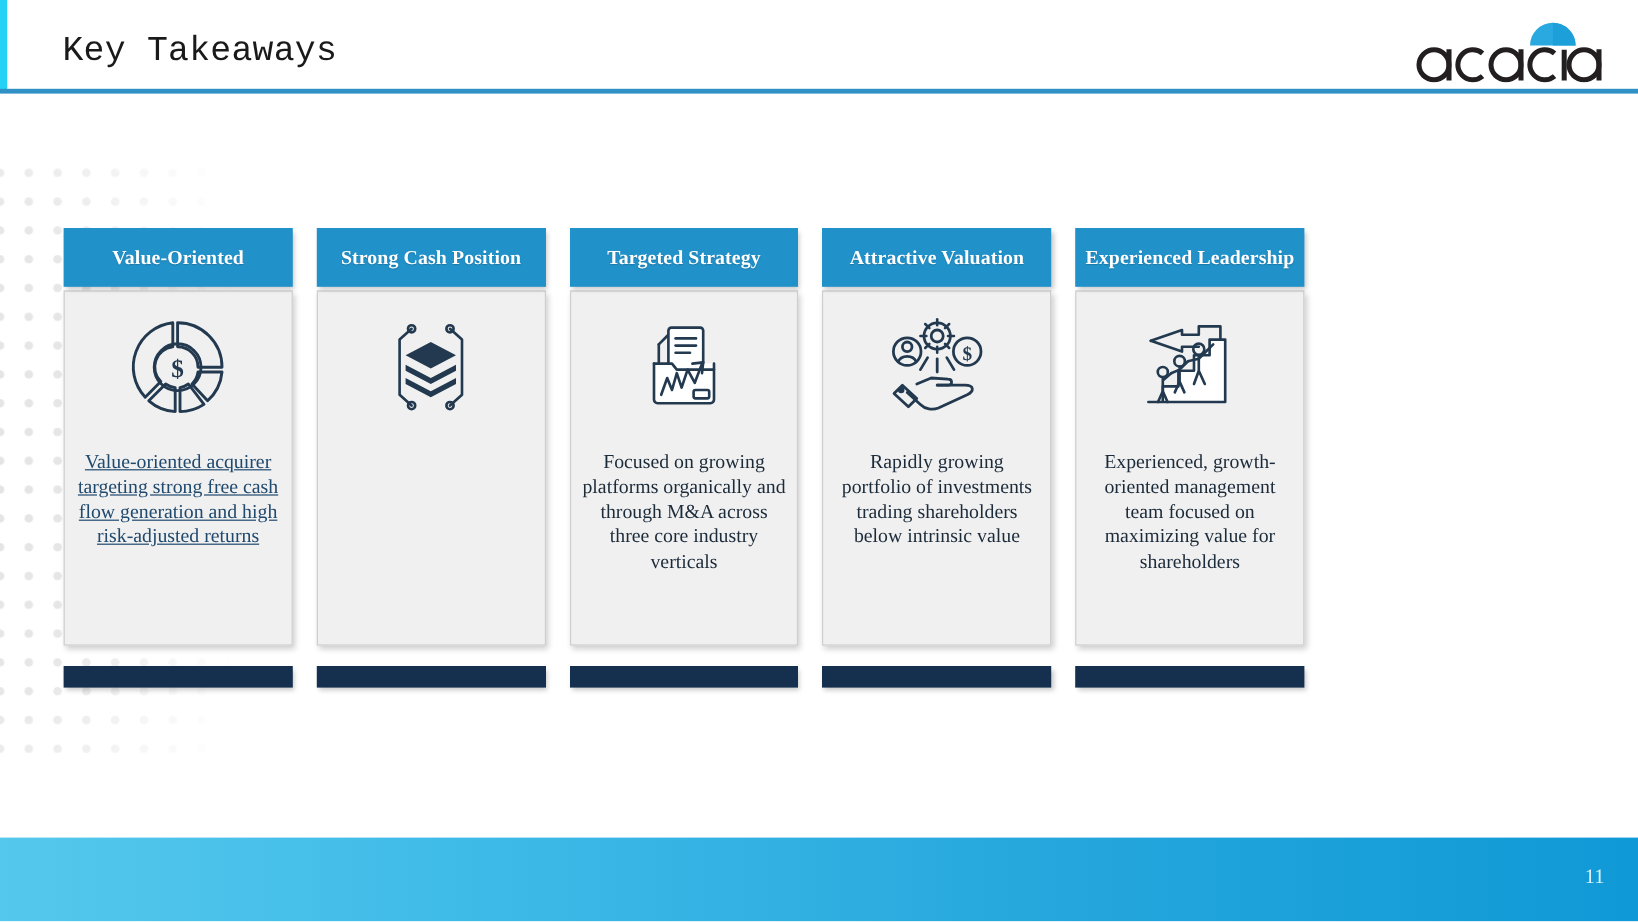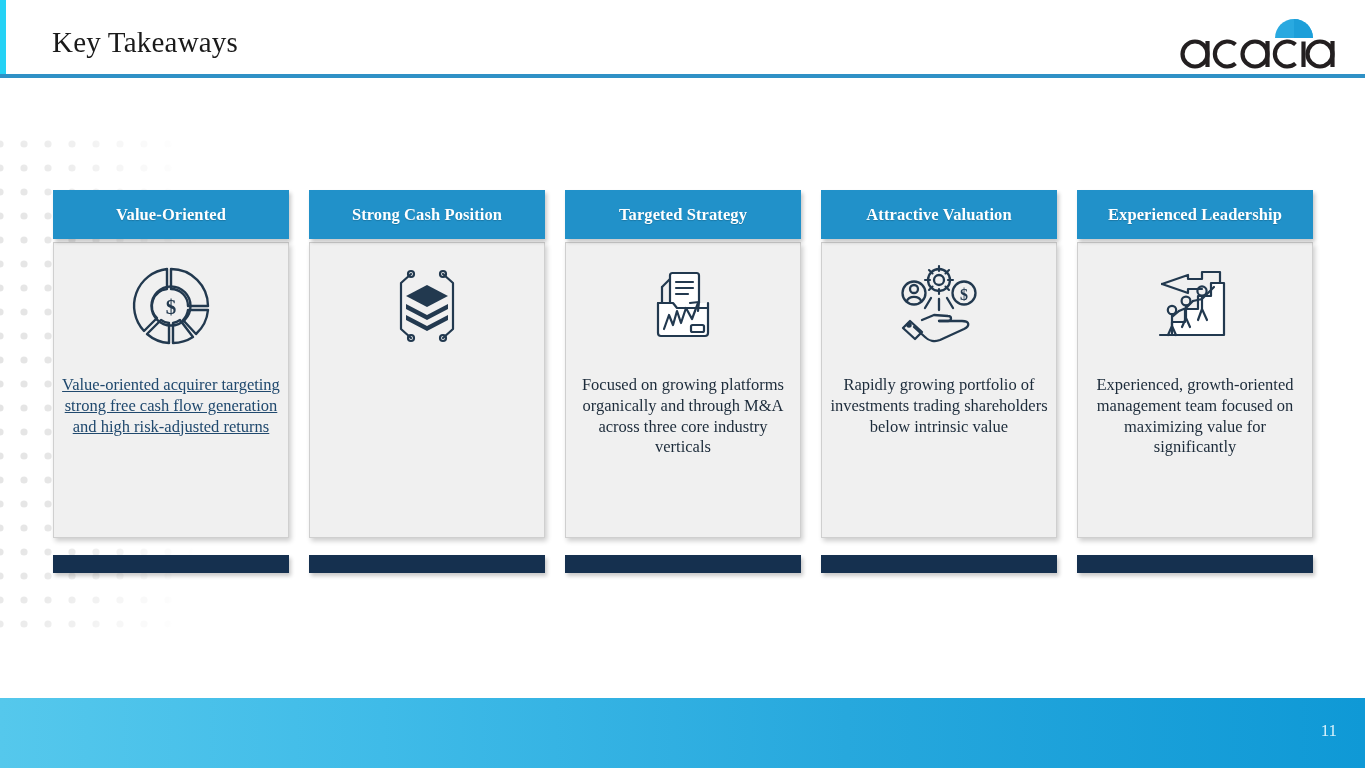--- a/index.html
+++ b/index.html
@@ -32,21 +32,21 @@
   }
   .header-rule {
     position: absolute;
     left: 0; top: 74px;
     width: 1365px; height: 4px;
     background: #2f91c6;
   }
   .page-title {
     position: absolute;
     left: 52px; top: 26px;
-    font-family: Liberation Serif, serif;
+    font-family: Liberation Mono, monospace;
     font-size: 29px;
     font-weight: 400;
     color: #1a1a1a;
     letter-spacing: 0.2px;
   }
 
   
   .logo {
     position: absolute;
     right: 26px; top: 11px;
@@ -59,21 +59,21 @@
     position: absolute;
     left: -6px; top: 138px;
     width: 210px; height: 490px;
     pointer-events: none;
   }
 
   
   .cards {
     position: absolute;
     left: 53px; top: 190px;
-    width: 1262px; height: 384px;
+    width: 1034px; height: 384px;
     display: flex;
     gap: 20px;
   }
   .card {
     width: 236px;
     display: flex;
     flex-direction: column;
     position: relative;
   }
   .card-header {
@@ -350,21 +350,21 @@
             <circle cx="20" cy="47" r="4.2"></circle>
             <path d="M20 51.5 L20 63 M20 63 L16 72 M20 63 L24 72 M20 54 L27 48"></path>
 
             <circle cx="34" cy="38" r="4.4"></circle>
             <path d="M34 42.5 L34 55 M34 55 L30 64 M34 55 L38 64 M34 45 L27 48 M34 45 L41 38"></path>
 
             <circle cx="50" cy="28" r="4.6"></circle>
             <path d="M50 33 L50 46 M50 46 L46 57 M50 46 L55 57 M50 36 L41 38 M50 36 L62 24"></path>
           </svg>
         </div>
-        <div class="card-text">Experienced, growth-oriented management team focused on maximizing value for significantly</div>
+        <div class="card-text">Experienced, growth-oriented management team focused on maximizing value for shareholders</div>
       </div>
       <div class="card-footer"></div>
     </div>
 
   </div>
 
   <div class="bottom-band"></div>
   <div class="page-number">11</div>
 
 </div>

